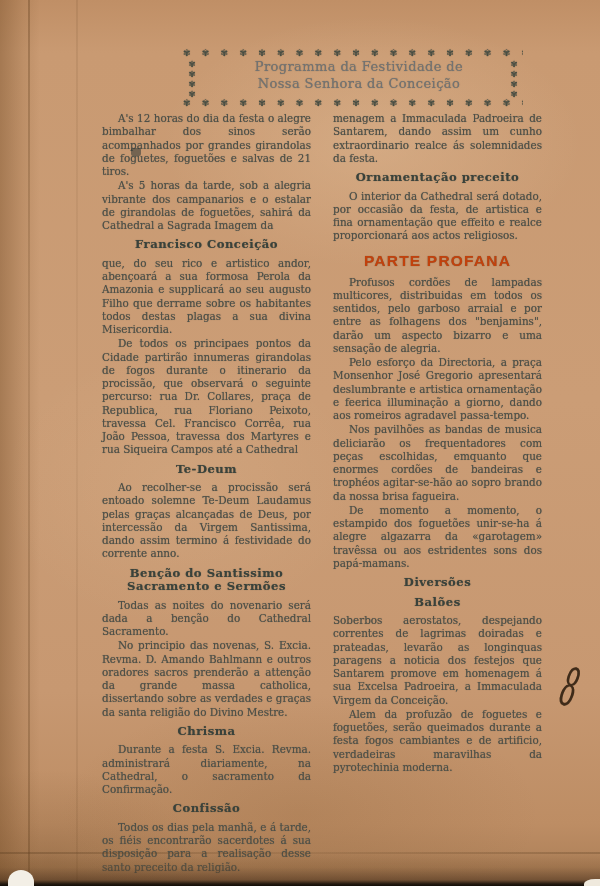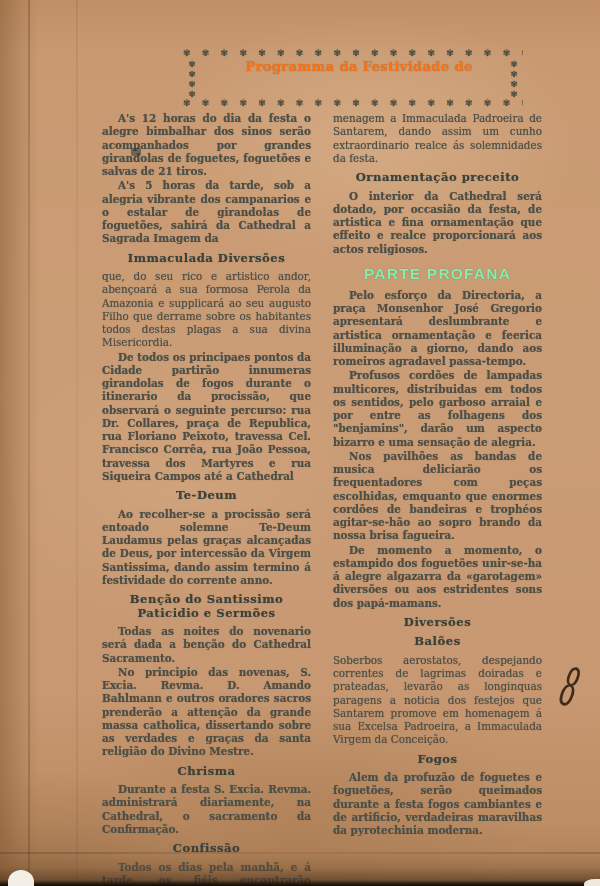--- a/index.html
+++ b/index.html
@@ -59,47 +59,47 @@
   .orn-row.bottom{bottom:0;}
   .orn-col{
     position:absolute;top:11px;bottom:11px;width:12px;
     font-size:8.5px;line-height:10px;white-space:pre-line;text-align:center;
     text-shadow:0 0 1px rgba(60,66,56,0.6);
   }
   .orn-col.left{left:3px;}
   .orn-col.right{right:3px;}
   .frame-title{
     position:absolute;left:18px;right:6px;top:11px;
-    text-align:center;font-weight:bold;font-size:13px;line-height:16.5px;
-    color:#f97316;letter-spacing:0.4px;
+    text-align:center;font-weight:normal;font-size:13px;line-height:16.5px;
+    color:#737373;letter-spacing:0.4px;
     text-shadow:0 0 1px rgba(55,70,64,0.55);
   }
 
   
   .columns{
     position:absolute;left:102px;top:112px;width:440px;
     display:flex;gap:22px;
   }
   .col{width:209px;
     font-size:10.4px;line-height:13.25px;text-align:justify;
     color:#4e5048;
     text-shadow:0 0 0.8px rgba(78,80,72,0.75);
   }
   .sec{margin:0;}
   .sec.paragraph{margin:0 0 1px;}
-  .sec.indent{text-indent:16px;font-weight:bold;}
+  .sec.indent{text-indent:16px;}
   .sec.heading{
     text-align:center;font-weight:bold;font-size:11.6px;line-height:13.5px;
     margin:6px 0 5px;color:#3a423b;letter-spacing:0.5px;
     text-shadow:0 0 1px rgba(52,62,54,0.6);
   }
   .sec.heading-large{
     text-align:center;font-weight:bold;font-size:15.5px;line-height:17px;
     font-family:"Liberation Sans", sans-serif;
-    margin:9px 0 7px;color:#86efac;letter-spacing:1.2px;
+    margin:9px 0 7px;color:#c2410c;letter-spacing:1.2px;
     text-shadow:0 0 1px rgba(45,55,48,0.6);
   }
 
   .handwritten-mark{
     position:absolute;right:16px;top:660px;
     font-family:"DejaVu Serif", serif;font-style:italic;
     font-size:46px;color:rgba(55,36,20,0.88);
     transform:rotate(14deg) scaleY(1.15) scaleX(0.55);
     text-shadow:0.5px 0.5px 0.5px rgba(40,25,12,0.5);
   }
@@ -123,54 +123,54 @@
   <div class="orn-col left">✾
 ✾
 ✾
 ✾</div>
   <div class="orn-col right">✾
 ✾
 ✾
 ✾</div>
   <div class="frame-title">
     <div>Programma da Festividade de</div>
+    <div>Nossa Senhora da Conceição</div>
   </div>
   <div class="orn-row bottom">✾ ✾ ✾ ✾ ✾ ✾ ✾ ✾ ✾ ✾ ✾ ✾ ✾ ✾ ✾ ✾ ✾ ✾ ✾ ✾ ✾ ✾ ✾ ✾</div>
 </div>
 
 <div class="columns">
   <div class="col">
       <div class="sec paragraph indent">A's 12 horas do dia da festa o alegre bimbalhar dos sinos serão acompanhados por grandes girandolas de foguetes, foguetões e salvas de 21 tiros.</div>
       <div class="sec paragraph indent">A's 5 horas da tarde, sob a alegria vibrante dos campanarios e o estalar de girandolas de foguetões, sahirá da Cathedral a Sagrada Imagem da</div>
-      <div class="sec heading">Immaculada Diversões</div>
+      <div class="sec heading">Francisco Conceição</div>
       <div class="sec paragraph">que, do seu rico e artistico andor, abençoará a sua formosa Perola da Amazonia e supplicará ao seu augusto Filho que derrame sobre os habitantes todos destas plagas a sua divina Misericordia.</div>
       <div class="sec paragraph indent">De todos os principaes pontos da Cidade partirão innumeras girandolas de fogos durante o itinerario da procissão, que observará o seguinte percurso: rua Dr. Collares, praça de Republica, rua Floriano Peixoto, travessa Cel. Francisco Corrêa, rua João Pessoa, travessa dos Martyres e rua Siqueira Campos até a Cathedral</div>
       <div class="sec heading">Te-Deum</div>
       <div class="sec paragraph indent">Ao recolher-se a procissão será entoado solemne Te-Deum Laudamus pelas graças alcançadas de Deus, por intercessão da Virgem Santissima, dando assim termino á festividade do corrente anno.</div>
-      <div class="sec heading">Benção do Santissimo Paticidio e Sermões</div>
+      <div class="sec heading">Benção do Santissimo Sacramento e Sermões</div>
       <div class="sec paragraph indent">Todas as noites do novenario será dada a benção do Cathedral Sacramento.</div>
       <div class="sec paragraph indent">No principio das novenas, S. Excia. Revma. D. Amando Bahlmann e outros oradores sacros prenderão a attenção da grande massa catholica, dissertando sobre as verdades e graças da santa religião do Divino Mestre.</div>
       <div class="sec heading">Chrisma</div>
       <div class="sec paragraph indent">Durante a festa S. Excia. Revma. administrará diariamente, na Cathedral, o sacramento da Confirmação.</div>
       <div class="sec heading">Confissão</div>
       <div class="sec paragraph indent">Todos os dias pela manhã, e á tarde, os fiéis encontrarão sacerdotes á sua disposição para a realisação desse santo preceito da religião.</div>
     </div>
   <div class="col">
       <div class="sec paragraph">menagem a Immaculada Padroeira de Santarem, dando assim um cunho extraordinario realce ás solemnidades da festa.</div>
       <div class="sec heading">Ornamentação preceito</div>
       <div class="sec paragraph indent">O interior da Cathedral será dotado, por occasião da festa, de artistica e fina ornamentação que effeito e realce proporcionará aos actos religiosos.</div>
       <div class="sec heading-large">PARTE PROFANA</div>
+      <div class="sec paragraph indent">Profusos cordões de lampadas multicores, distribuidas em todos os sentidos, pelo garboso arraial e por entre as folhagens dos "benjamins", darão um aspecto bizarro e uma sensação de alegria.</div>
       <div class="sec paragraph indent">Pelo esforço da Directoria, a praça Monsenhor José Gregorio apresentará deslumbrante e artistica ornamentação e feerica illuminação a giorno, dando aos romeiros agradavel passa-tempo.</div>
-      <div class="sec paragraph indent">Profusos cordões de lampadas multicores, distribuidas em todos os sentidos, pelo garboso arraial e por entre as folhagens dos "benjamins", darão um aspecto bizarro e uma sensação de alegria.</div>
       <div class="sec paragraph indent">Nos pavilhões as bandas de musica deliciarão os frequentadores com peças escolhidas, emquanto que enormes cordões de bandeiras e trophéos agitar-se-hão ao sopro brando da nossa brisa fagueira.</div>
-      <div class="sec paragraph indent">De momento a momento, o estampido dos foguetões unir-se-ha á alegre algazarra da «garotagem» diversões ou aos estridentes sons dos papá-mamans.</div>
+      <div class="sec paragraph indent">De momento a momento, o estampido dos foguetões unir-se-ha á alegre algazarra da «garotagem» travêssa ou aos estridentes sons dos papá-mamans.</div>
       <div class="sec heading">Diversões</div>
       <div class="sec heading">Balões</div>
       <div class="sec paragraph">Soberbos aerostatos, despejando correntes de lagrimas doiradas e prateadas, levarão as longinquas paragens a noticia dos festejos que Santarem promove em homenagem á sua Excelsa Padroeira, a Immaculada Virgem da Conceição.</div>
-      <div class="sec heading">Fogos</div>
       <div class="sec paragraph indent">Alem da profuzão de foguetes e foguetões, serão queimados durante a festa fogos cambiantes e de artificio, verdadeiras maravilhas da pyrotechinia moderna.</div>
     </div>
 </div>
 
 <div class="ink-speck"></div>
 <div class="handwritten-mark">8</div>
 
 <div class="crease-h"></div>
 <div class="bottom-edge"></div>
 <div class="torn-corner-left"></div>

